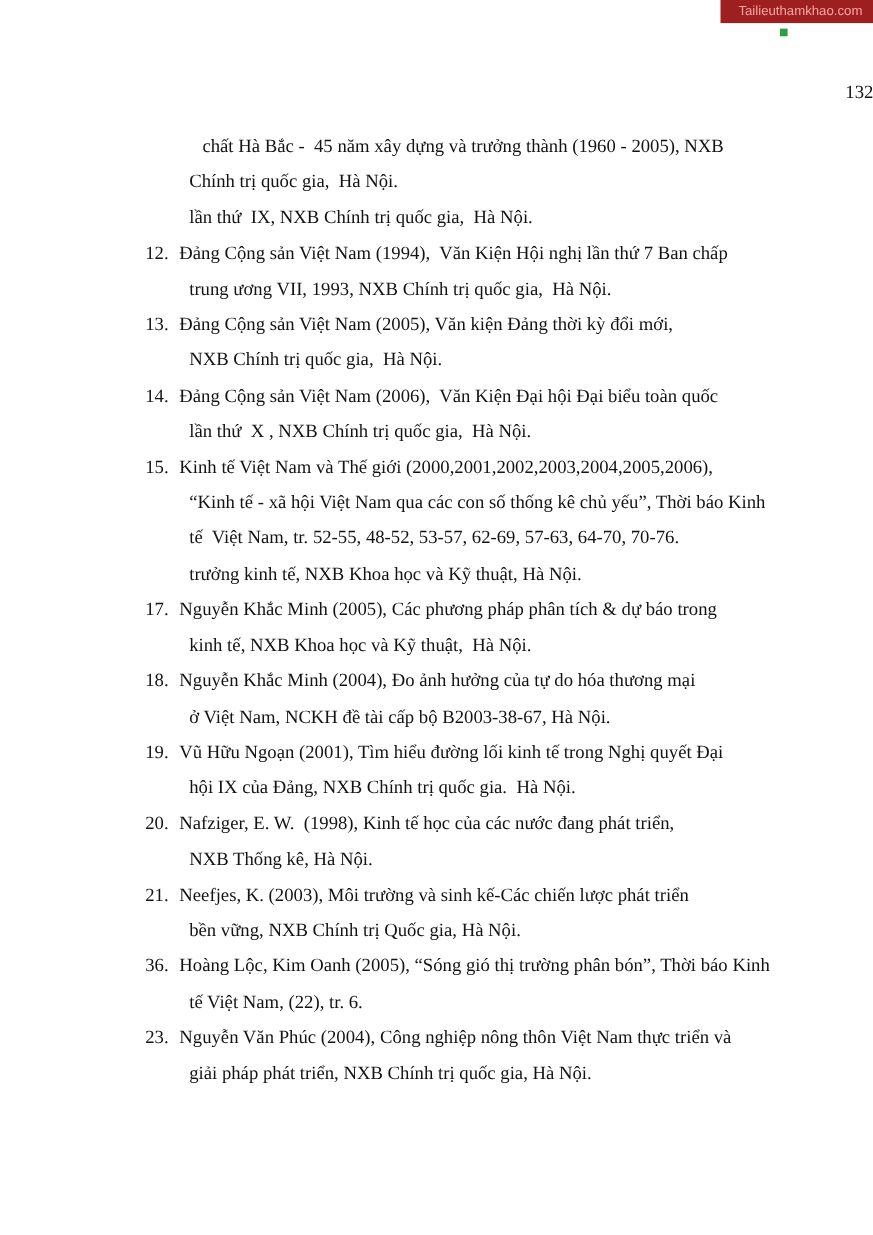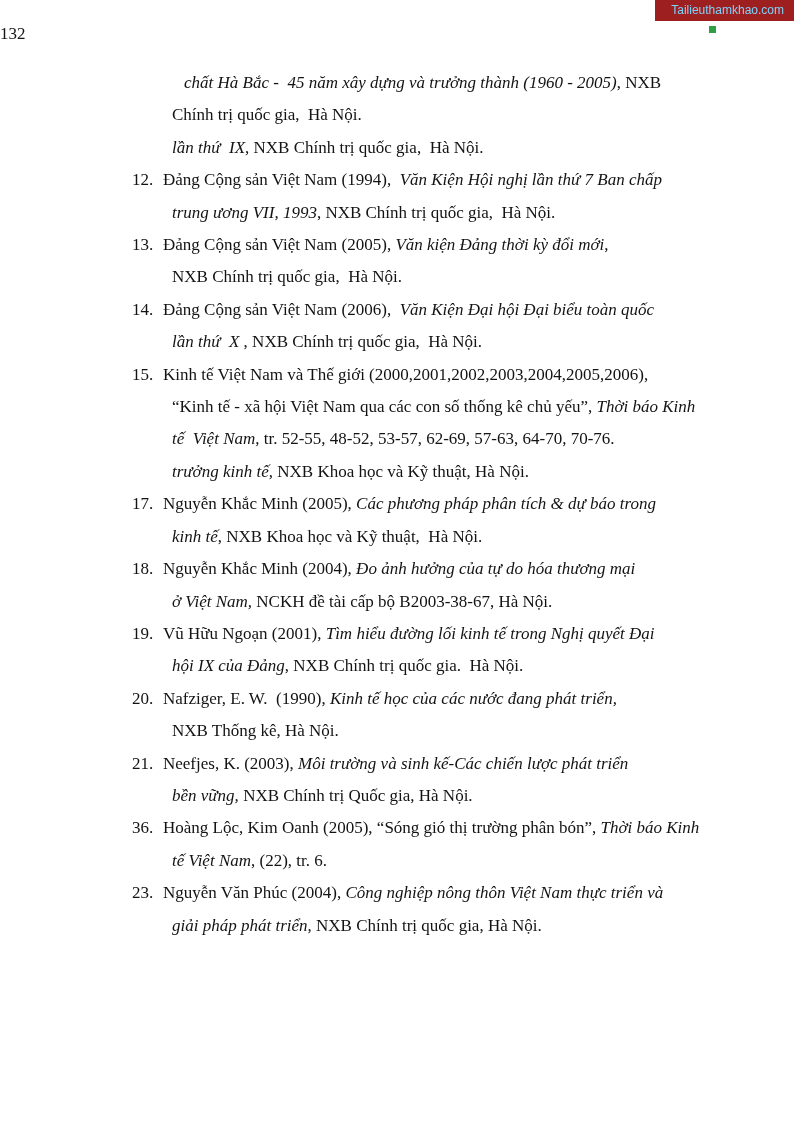--- a/index.html
+++ b/index.html
@@ -14,38 +14,38 @@
     font-family: "Liberation Serif", serif;
     color: #131313;
     overflow: hidden;
   }
   .watermark {
     position: absolute;
     top: 0;
     right: 0;
     height: 21px;
     background: #9e1f1f;
-    color: #7dd3fc;
+    color: #fca5a5;
     font-family: "Liberation Sans", sans-serif;
     font-size: 12px;
     line-height: 21px;
     padding: 0 10px 0 16px;
     cursor: pointer;
   }
   .wm-dot {
     position: absolute;
     top: 26px;
     right: 78px;
     width: 7px;
     height: 7px;
     background: #2f9e44;
   }
   .page-number {
-    padding-top: 24px;
-    text-align: left;
+    padding-top: 74px;
+    text-align: right;
     font-size: 17px;
   }
   .refs {
     margin-top: 23px;
     padding-left: 132px;
     padding-right: 60px;
     font-size: 17px;
   }
   .line {
     line-height: 32.4px;
@@ -55,21 +55,20 @@
     display: inline-block;
     width: 31px;
   }
   .line.cont {
     padding-left: 40px;
   }
   .entry.no-number .line.first {
     padding-left: 52px;
   }
   .it {
-    font-style: italic;
   }
 </style>
 </head>
 <body>
 
 <div class="page">
 
   <div class="watermark">
     <span>Tailieuthamkhao.com</span>
   </div>
@@ -111,21 +110,21 @@
       </div>
       <div class="entry">
         <div class="line first"><span class="num">18.</span><span>Nguyễn Khắc Minh (2004), </span><span class="it">Đo ảnh hưởng của tự do hóa thương mại</span></div>
         <div class="line cont"><span class="it">ở Việt Nam,</span><span> NCKH đề tài cấp bộ B2003-38-67, Hà Nội.</span></div>
       </div>
       <div class="entry">
         <div class="line first"><span class="num">19.</span><span>Vũ Hữu Ngoạn (2001), </span><span class="it">Tìm hiểu đường lối kinh tế trong Nghị quyết Đại</span></div>
         <div class="line cont"><span class="it">hội IX của Đảng</span><span>, NXB Chính trị quốc gia.  Hà Nội.</span></div>
       </div>
       <div class="entry">
-        <div class="line first"><span class="num">20.</span><span>Nafziger, E. W.  (1990), </span><span class="it">Kinh tế học của các nước đang phát triển,</span></div>
+        <div class="line first"><span class="num">20.</span><span>Nafziger, E. W.  (1998), </span><span class="it">Kinh tế học của các nước đang phát triển,</span></div>
         <div class="line cont"><span>NXB Thống kê, Hà Nội.</span></div>
       </div>
       <div class="entry">
         <div class="line first"><span class="num">21.</span><span>Neefjes, K. (2003), </span><span class="it">Môi trường và sinh kế-Các chiến lược phát triển</span></div>
         <div class="line cont"><span class="it">bền vững,</span><span> NXB Chính trị Quốc gia, Hà Nội.</span></div>
       </div>
       <div class="entry">
         <div class="line first"><span class="num">36.</span><span>Hoàng Lộc, Kim Oanh (2005), “Sóng gió thị trường phân bón”, </span><span class="it">Thời báo Kinh</span></div>
         <div class="line cont"><span class="it">tế Việt Nam</span><span>, (22), tr. 6.</span></div>
       </div>

